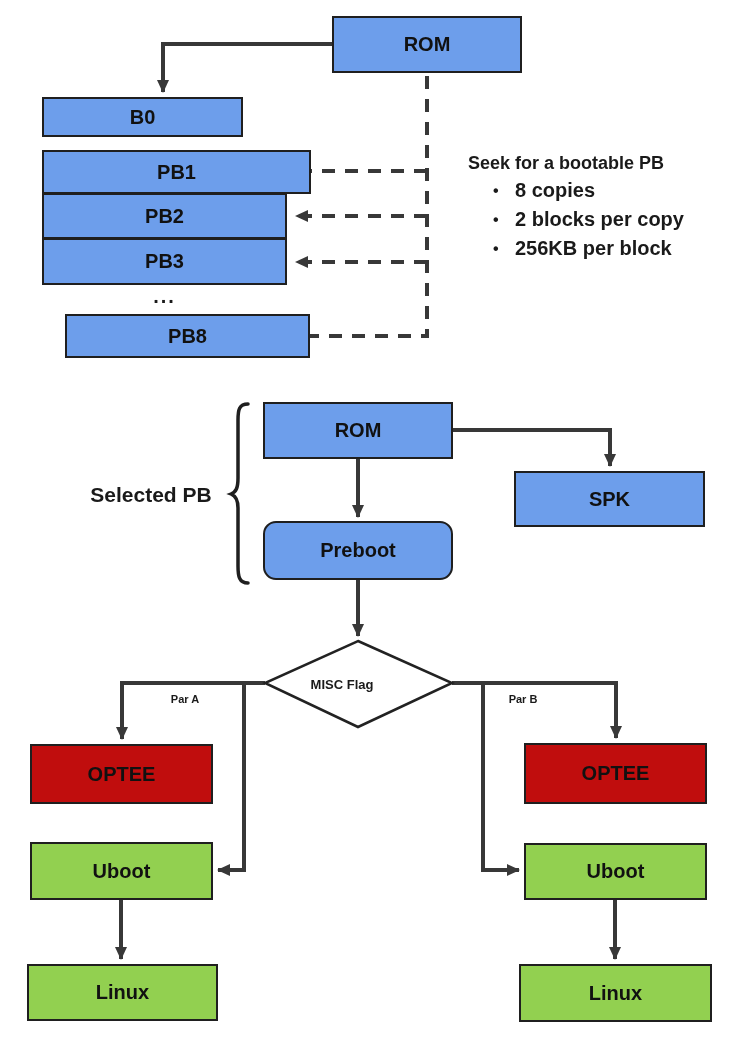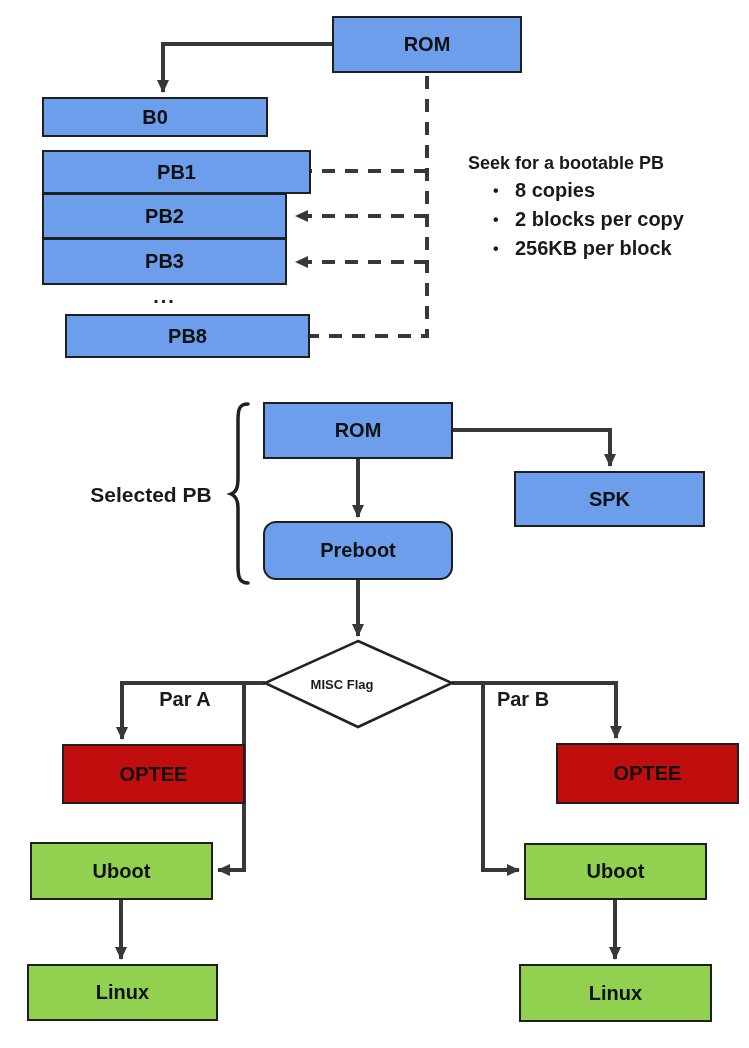--- a/index.html
+++ b/index.html
@@ -7,32 +7,32 @@
     position:relative;width:749px;height:1048px;background:#ffffff;
     font-family:"Liberation Sans",sans-serif;color:#1a1a1a;overflow:hidden;
   }
   #connectors{position:absolute;left:0;top:0;width:749px;height:1048px;}
   .box{
     position:absolute;box-sizing:border-box;border:2.5px solid #1f1f1f;
     display:flex;align-items:center;justify-content:center;
     font-weight:bold;font-size:20px;color:#111;
   }
   .blue{background:#6d9eeb;}
-  .red{background:#c00d0d;margin-left:32px;}
+  .red{background:#c00d0d;}
   .green{background:#92d050;}
   .label{position:absolute;font-weight:bold;color:#1a1a1a;}
   .center{display:flex;align-items:center;justify-content:center;text-align:center;}
   #note{position:absolute;left:468px;top:150px;width:270px;}
   #note .title{font-weight:bold;font-size:18px;line-height:26px;}
   #note .row{position:relative;font-weight:bold;font-size:20px;line-height:29px;padding-left:47px;}
   #note .dot{position:absolute;left:25px;top:0;font-size:16px;}
   #ellipsis{left:42px;top:284px;width:245px;height:24px;font-size:20px;letter-spacing:2px;}
   #selected-pb{left:84px;top:483px;width:134px;height:24px;font-size:21px;}
   #misc-flag{left:284px;top:675px;width:116px;height:18px;font-size:13px;}
-  .par{font-size:20px;height:18px;width:90px;}
+  .par{font-size:11px;height:18px;width:90px;}
 </style>
 </head>
 <body>
 
 <div id="canvas">
 
   <svg id="connectors" viewBox="0 0 749 1048" xmlns="http://www.w3.org/2000/svg">
     <defs>
       <marker id="arrow" markerWidth="14" markerHeight="12" refX="12" refY="6" orient="auto" markerUnits="userSpaceOnUse">
         <path d="M0,0 L13,6 L0,12 Z" fill="#383838"></path>
@@ -61,21 +61,21 @@
 
     <polygon points="358,641 452,683 358,727 265,683" fill="#ffffff" stroke="#222222" stroke-width="2.5"></polygon>
 
     <path d="M248 404 C239 404 238 410 238 420 L238 478 C238 488 236 492 231 494
              C236 496 238 500 238 508 L238 566 C238 576 239 583 248 583" fill="none" stroke="#1f1f1f" stroke-width="3.5" stroke-linecap="round"></path>
   </svg>
 
   <div class="box blue" style="left:332px;top:16px;width:190px;height:57px;">
     <span>ROM</span>
   </div>
-  <div class="box blue" style="left:42px;top:97px;width:226px;height:40px;">
+  <div class="box blue" style="left:42px;top:97px;width:201px;height:40px;">
     <span>B0</span>
   </div>
   <div class="box blue" style="left:42px;top:150px;width:269px;height:44px;">
     <span>PB1</span>
   </div>
   <div class="box blue" style="left:42px;top:193px;width:245px;height:46px;">
     <span>PB2</span>
   </div>
   <div class="box blue" style="left:42px;top:238px;width:245px;height:47px;">
     <span>PB3</span>

